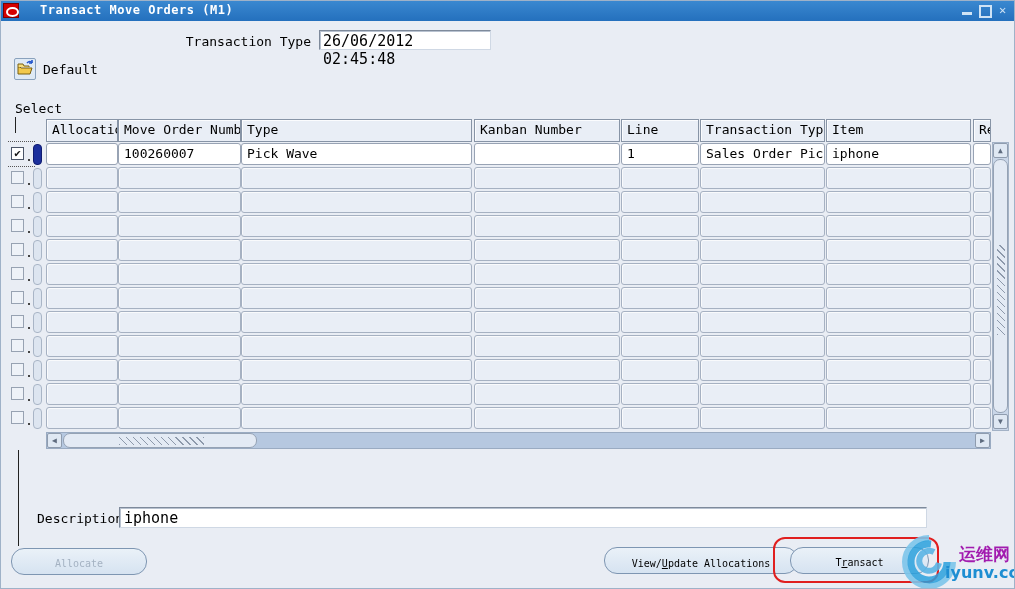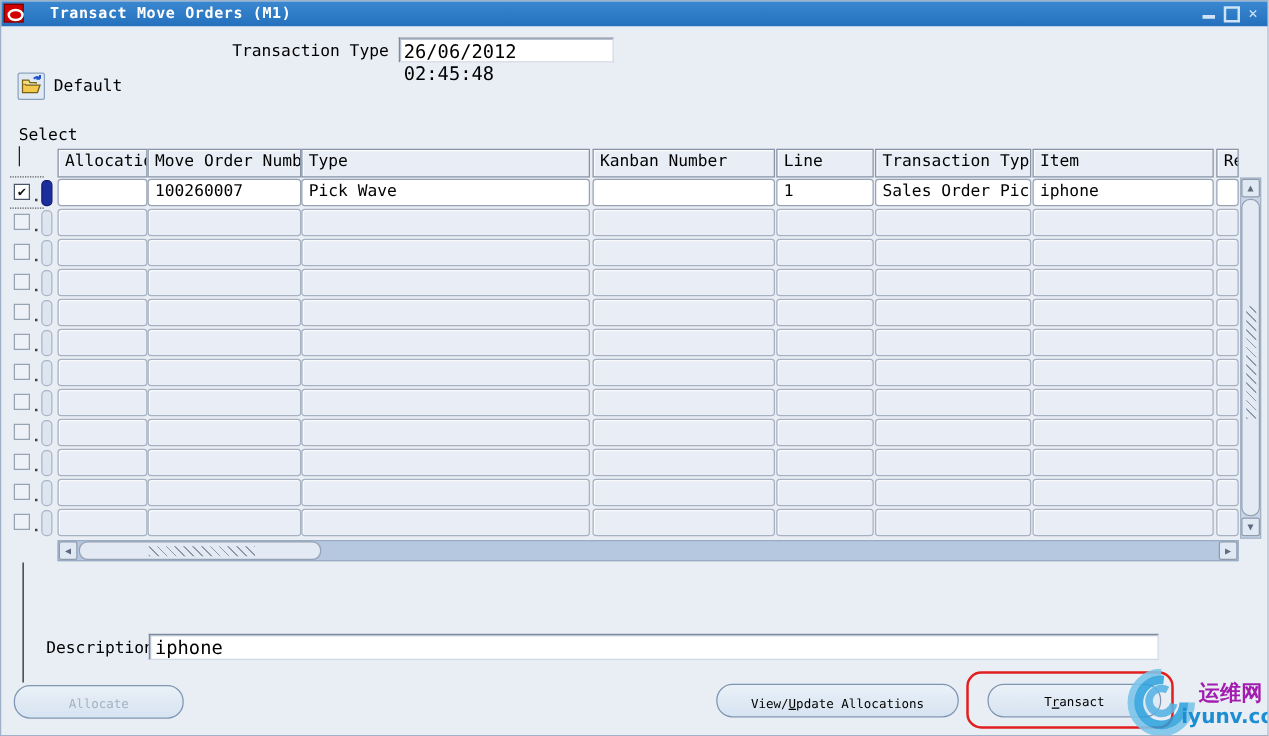--- a/index.html
+++ b/index.html
@@ -81,21 +81,21 @@
   .stray-line{position:absolute;left:17px;top:449px;width:1px;height:96px;background:#222;}
 
   
   .desc-label{left:36px;top:510px;}
   .desc-field{position:absolute;left:118px;top:506px;width:808px;height:21px;padding:1px 4px;}
   .btn{position:absolute;background:linear-gradient(#eaf1f8,#d6e3f1);border:1px solid #7e96b2;
     border-radius:13px;box-sizing:border-box;font-size:10px;color:#000;text-align:center;
     font-family:inherit;cursor:pointer;}
   .btn u{text-decoration:underline;}
   .btn-allocate{left:10px;top:547px;width:136px;height:27px;color:#a4b2c2;padding-top:5px;}
-  .btn-view{left:572px;top:546px;width:194px;height:27px;padding-top:7px;}
+  .btn-view{left:603px;top:546px;width:194px;height:27px;padding-top:7px;}
   .btn-transact{left:789px;top:546px;width:139px;height:27px;padding-top:5px;}
   .annotation{position:absolute;left:772px;top:536px;width:166px;height:46px;border:2px solid #e01f1f;
     border-radius:12px;box-sizing:border-box;pointer-events:none;}
 
   
   .watermark{position:absolute;left:900px;top:534px;width:115px;height:55px;}
   .wm-name{position:absolute;left:58px;top:8px;font-size:17px;color:#a21caf;font-weight:bold;
     font-family:"DejaVu Sans","Liberation Sans",sans-serif;white-space:nowrap;}
   .wm-url{position:absolute;left:44px;top:28px;font-size:16px;color:#1e8ed2;font-weight:bold;
     font-family:"DejaVu Sans","Liberation Sans",sans-serif;white-space:nowrap;}

